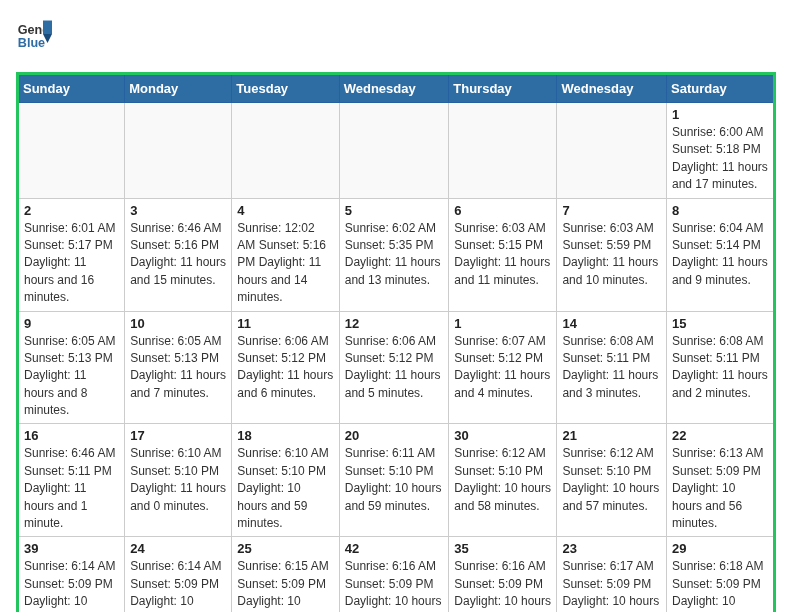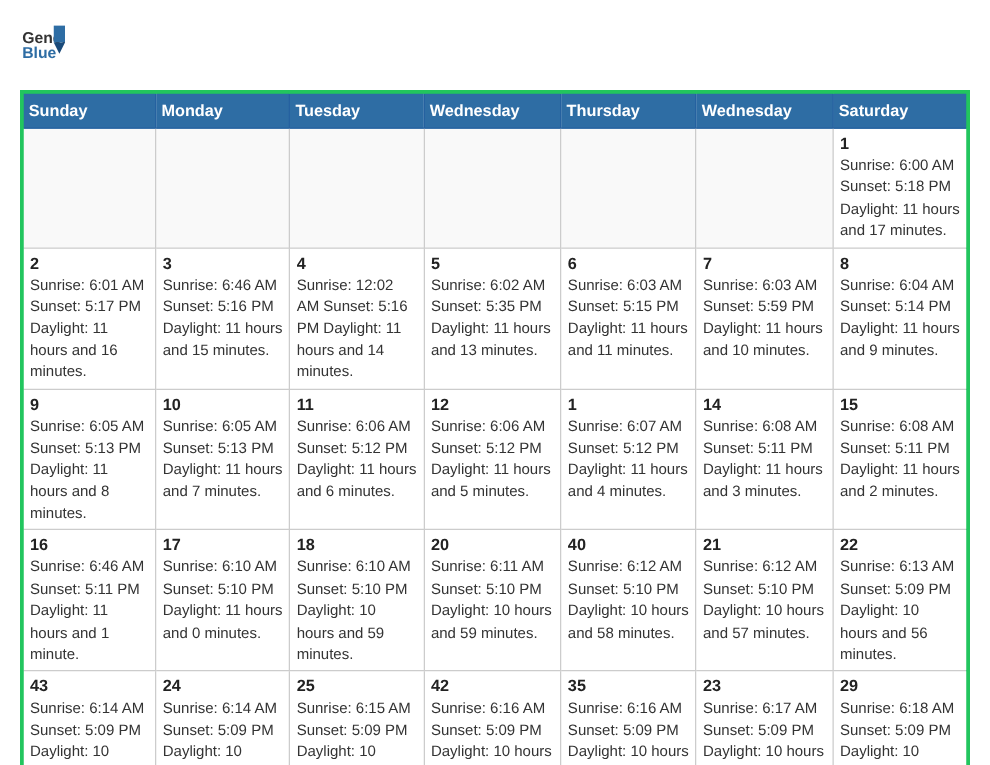--- a/index.html
+++ b/index.html
@@ -248,21 +248,21 @@
 and 59 minutes.</div>
         </td>
         <td>
           <span class="day-number">20</span>
           <div class="day-info">Sunrise: 6:11 AM
 Sunset: 5:10 PM
 Daylight: 10 hours
 and 59 minutes.</div>
         </td>
         <td>
-          <span class="day-number">40</span>
+          <span class="day-number">30</span>
           <div class="day-info">Sunrise: 6:12 AM
 Sunset: 5:10 PM
 Daylight: 10 hours
 and 58 minutes.</div>
         </td>
         <td>
           <span class="day-number">21</span>
           <div class="day-info">Sunrise: 6:12 AM
 Sunset: 5:10 PM
 Daylight: 10 hours
@@ -271,21 +271,21 @@
         <td>
           <span class="day-number">22</span>
           <div class="day-info">Sunrise: 6:13 AM
 Sunset: 5:09 PM
 Daylight: 10 hours
 and 56 minutes.</div>
         </td>
       </tr>
       <tr>
         <td>
-          <span class="day-number">43</span>
+          <span class="day-number">39</span>
           <div class="day-info">Sunrise: 6:14 AM
 Sunset: 5:09 PM
 Daylight: 10 hours
 and 55 minutes.</div>
         </td>
         <td>
           <span class="day-number">24</span>
           <div class="day-info">Sunrise: 6:14 AM
 Sunset: 5:09 PM
 Daylight: 10 hours

